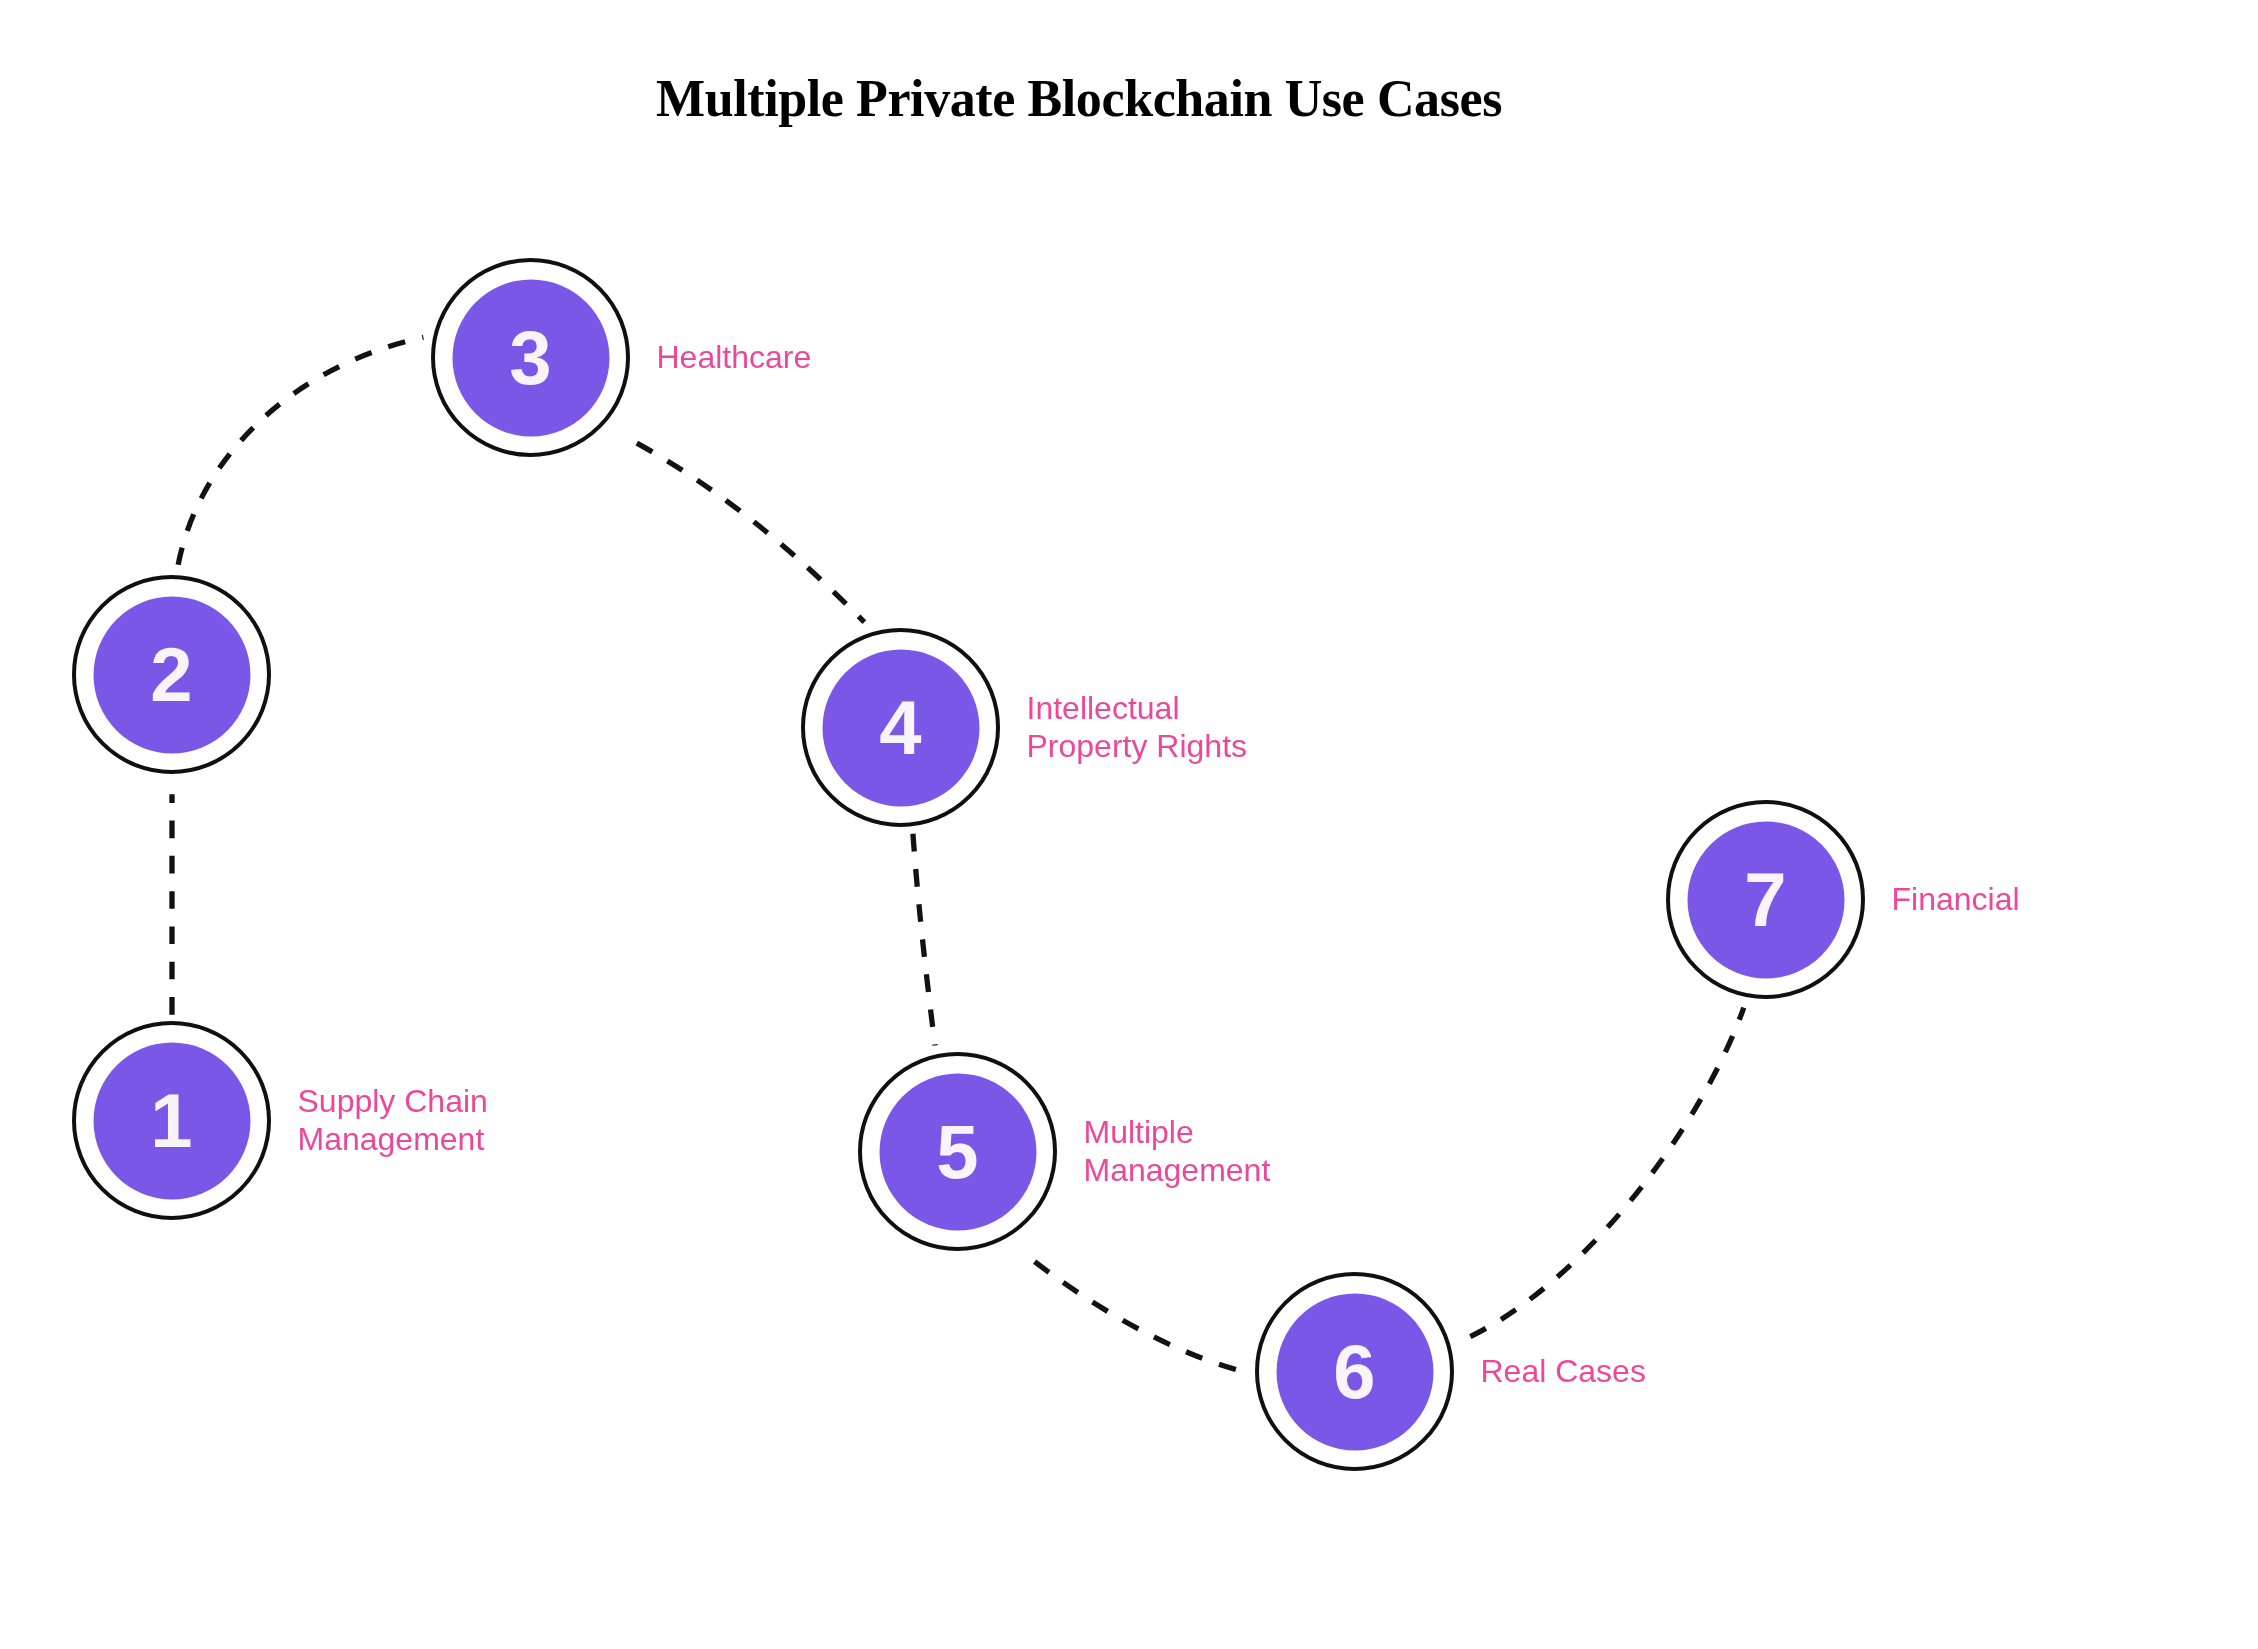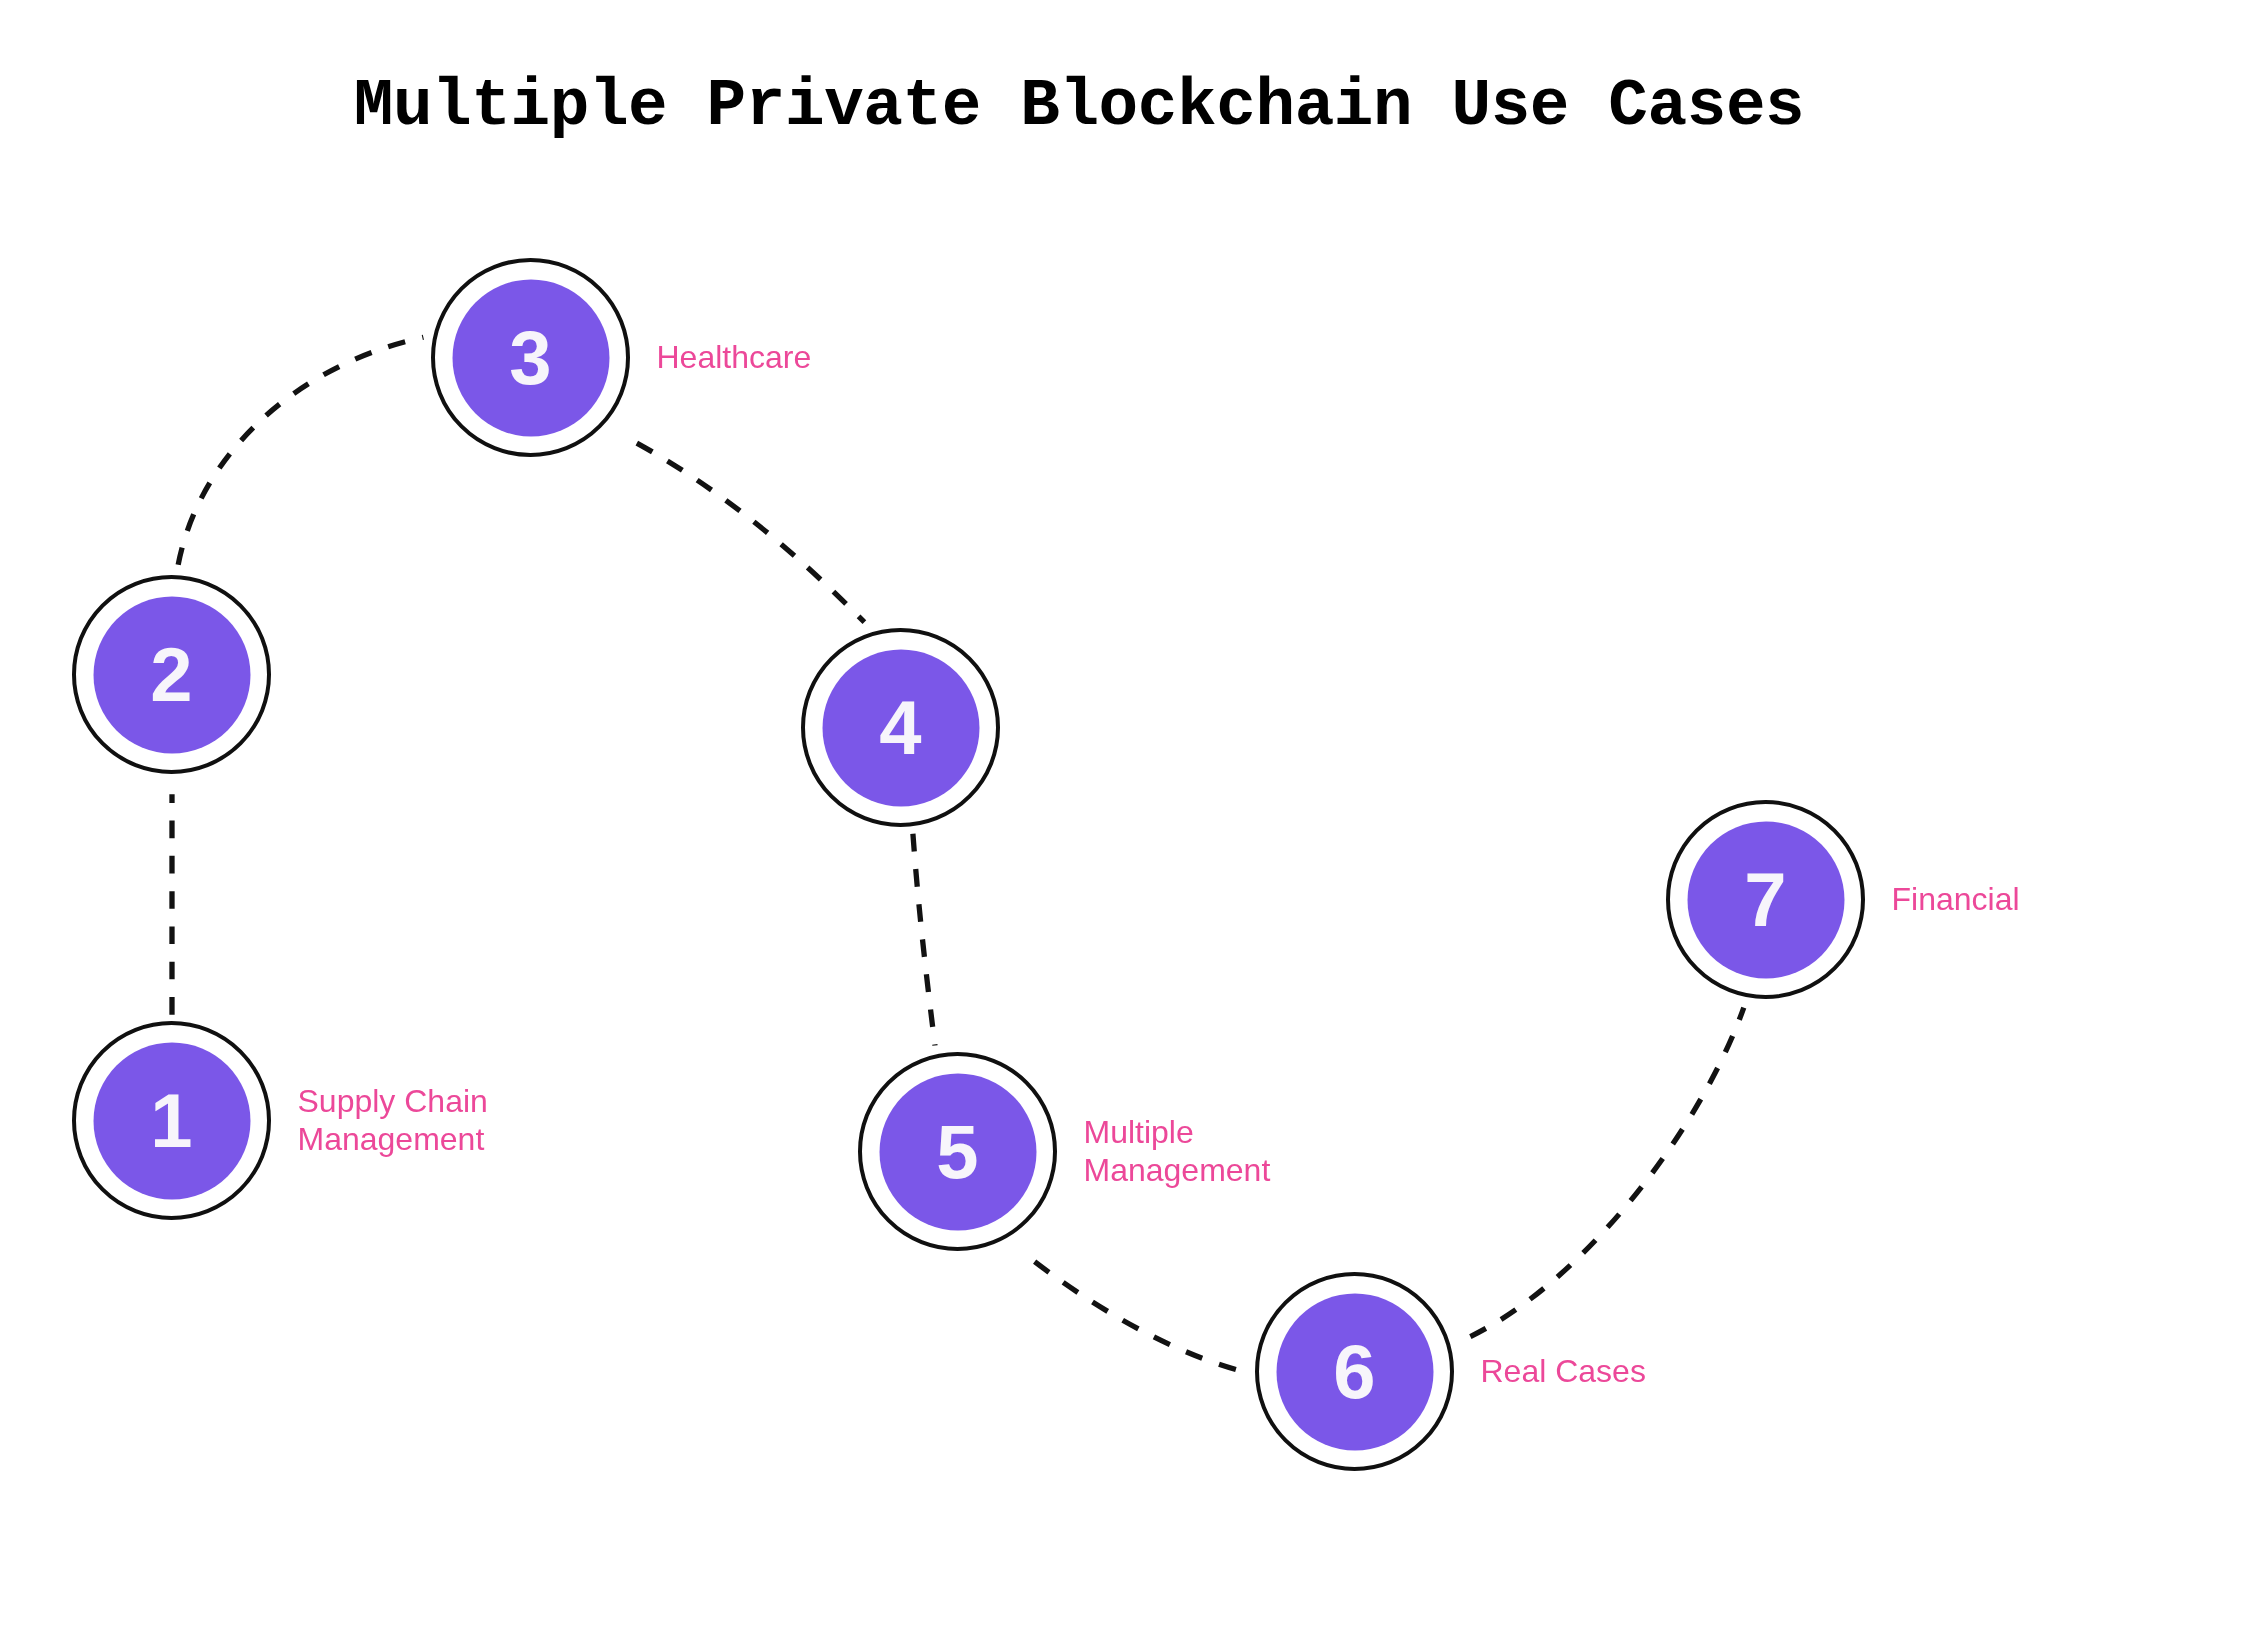--- a/index.html
+++ b/index.html
@@ -20,25 +20,25 @@
     overflow: hidden;
   }
 
   
   #infographic-title {
     position: absolute;
     top: 69px;
     left: 0;
     width: 2158px;
     text-align: center;
-    font-size: 66px;
+    font-size: 52px;
     font-weight: bold;
     letter-spacing: -0.4px;
     color: #000000;
-    font-family: Liberation Mono, monospace;
+    font-family: Liberation Serif, serif;
     white-space: nowrap;
   }
 
   
   #connectors {
     position: absolute;
     top: 0;
     left: 0;
     width: 2258px;
     height: 1650px;
@@ -171,20 +171,22 @@
     </div>
     <div class="node-label">Healthcare</div>
   </div>
 
   <div class="node" id="node-4">
     <div class="node-badge">
       <div class="node-disc">
         <span class="node-number">4</span>
       </div>
     </div>
+    <div class="node-label">Intellectual
+Property Rights</div>
   </div>
 
   <div class="node" id="node-5">
     <div class="node-badge">
       <div class="node-disc">
         <span class="node-number">5</span>
       </div>
     </div>
     <div class="node-label">Multiple
 Management</div>

